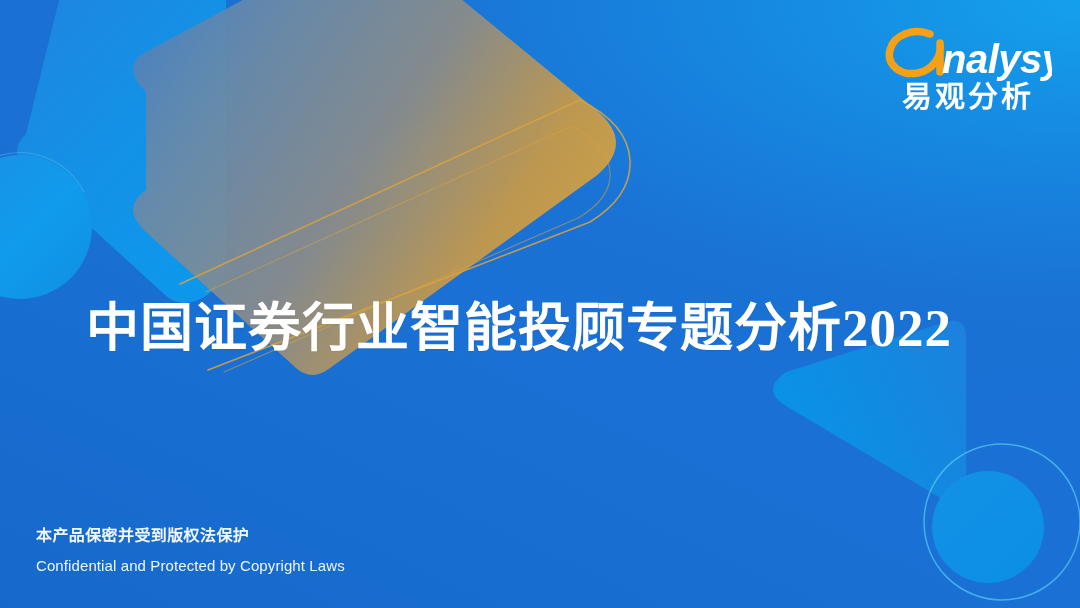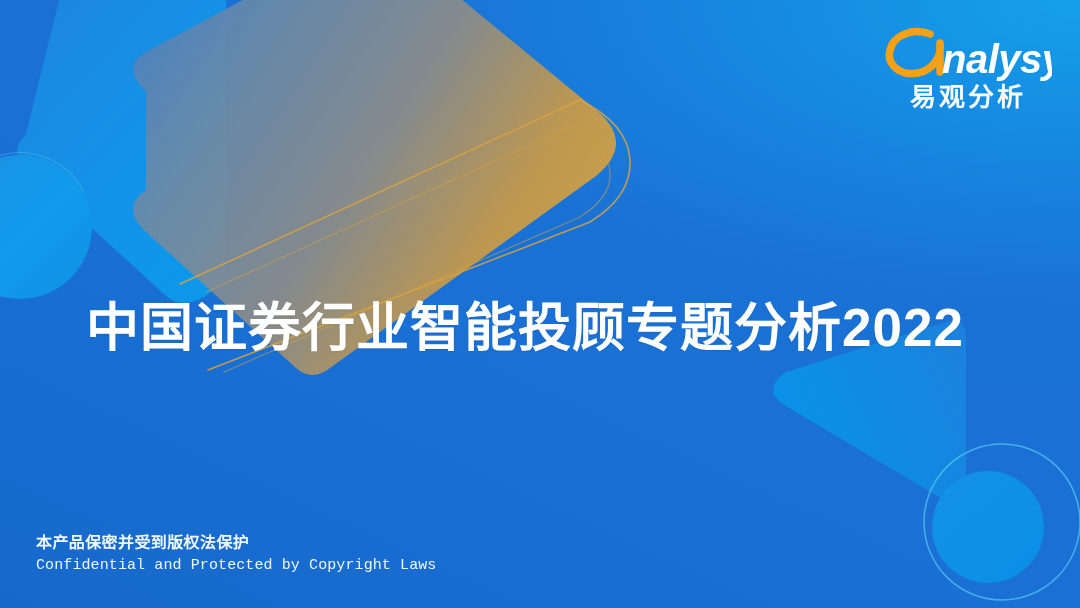--- a/index.html
+++ b/index.html
@@ -53,66 +53,66 @@
     width: 168px;
     height: 58px;
   }
   .logo-cn {
     position: absolute;
     left: 0;
     top: 54px;
     width: 168px;
     text-align: center;
     color: #ffffff;
-    font-size: 26px;
+    font-size: 30px;
     font-weight: 700;
     letter-spacing: 3px;
     line-height: 34px;
     font-family: "DejaVu Sans", "Liberation Sans", sans-serif;
   }
 
   
   .title {
     position: absolute;
     left: 86px;
     top: 256px;
     width: 930px;
     color: #ffffff;
     font-size: 53px;
     line-height: 72px;
     font-weight: 700;
     letter-spacing: 1px;
     white-space: nowrap;
-    font-family: Liberation Sans, sans-serif;
+    font-family: Liberation Serif, serif;
     text-shadow: 0 1px 2px rgba(0,0,0,0.06);
   }
 
   
   .footer {
     position: absolute;
     left: 36px;
     bottom: 32px;
     color: #ffffff;
   }
   .footer-cn {
     font-size: 16px;
     font-weight: 700;
     letter-spacing: 0.4px;
     line-height: 22px;
     font-family: "DejaVu Sans", "Liberation Sans", sans-serif;
     color: #f2f8ff;
   }
   .footer-en {
-    margin-top: 2px;
+    margin-top: 9px;
     font-size: 15px;
     font-weight: 400;
     letter-spacing: 0.1px;
     line-height: 20px;
     color: #eef5ff;
-    font-family: Liberation Mono, monospace;
+    font-family: Liberation Sans, sans-serif;
   }
 </style>
 </head>
 <body>
 
 <div id="slide">
 
   <div class="bg-base"></div>
   <div class="bg-base2"></div>
 

